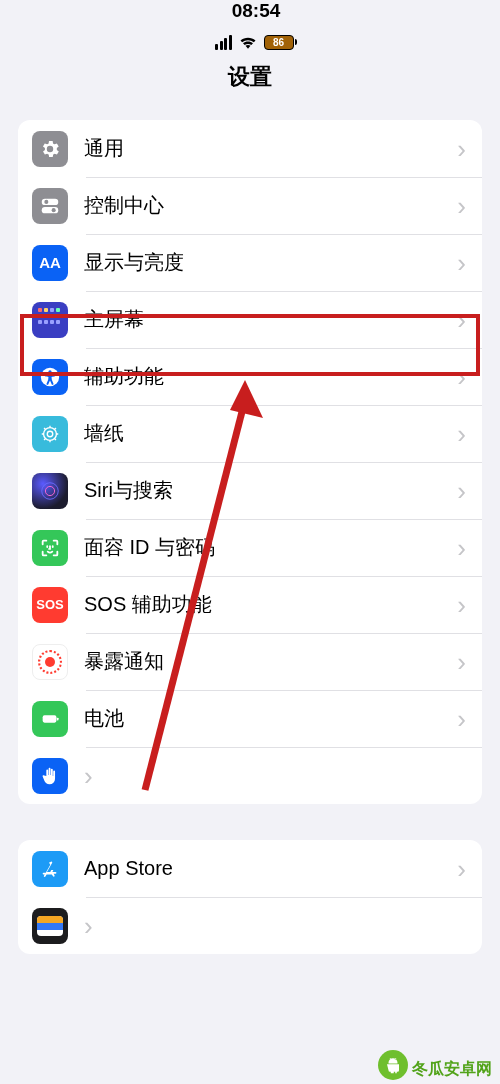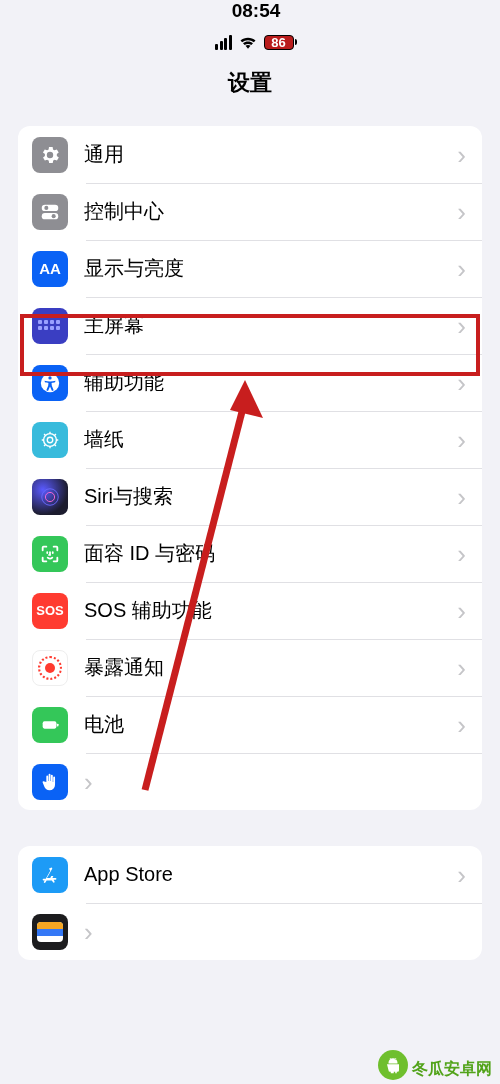--- a/index.html
+++ b/index.html
@@ -45,37 +45,37 @@
   }
   .battery-body {
     width: 30px;
     height: 15px;
     border: 1.5px solid #000;
     border-radius: 4px;
     position: relative;
     display: flex;
     align-items: center;
     justify-content: center;
-    background:#b91c1c;
+    background:#a16207;
     color:#fff;
-    font-size:13px;
+    font-size:10px;
     font-weight:700;
   }
   .battery-cap {
     width: 2.5px;
     height: 6px;
     background: #000;
     border-radius: 0 2px 2px 0;
     margin-left: 1px;
   }
   .page-title {
     text-align: center;
     font-size: 22px;
     font-weight: 600;
-    margin-top: 18px;
+    margin-top: 12px;
     margin-bottom: 28px;
   }
   .group {
     margin: 0 18px 36px 18px;
     background: #fff;
     border-radius: 12px;
     overflow: hidden;
   }
   .row {
     display: flex;

